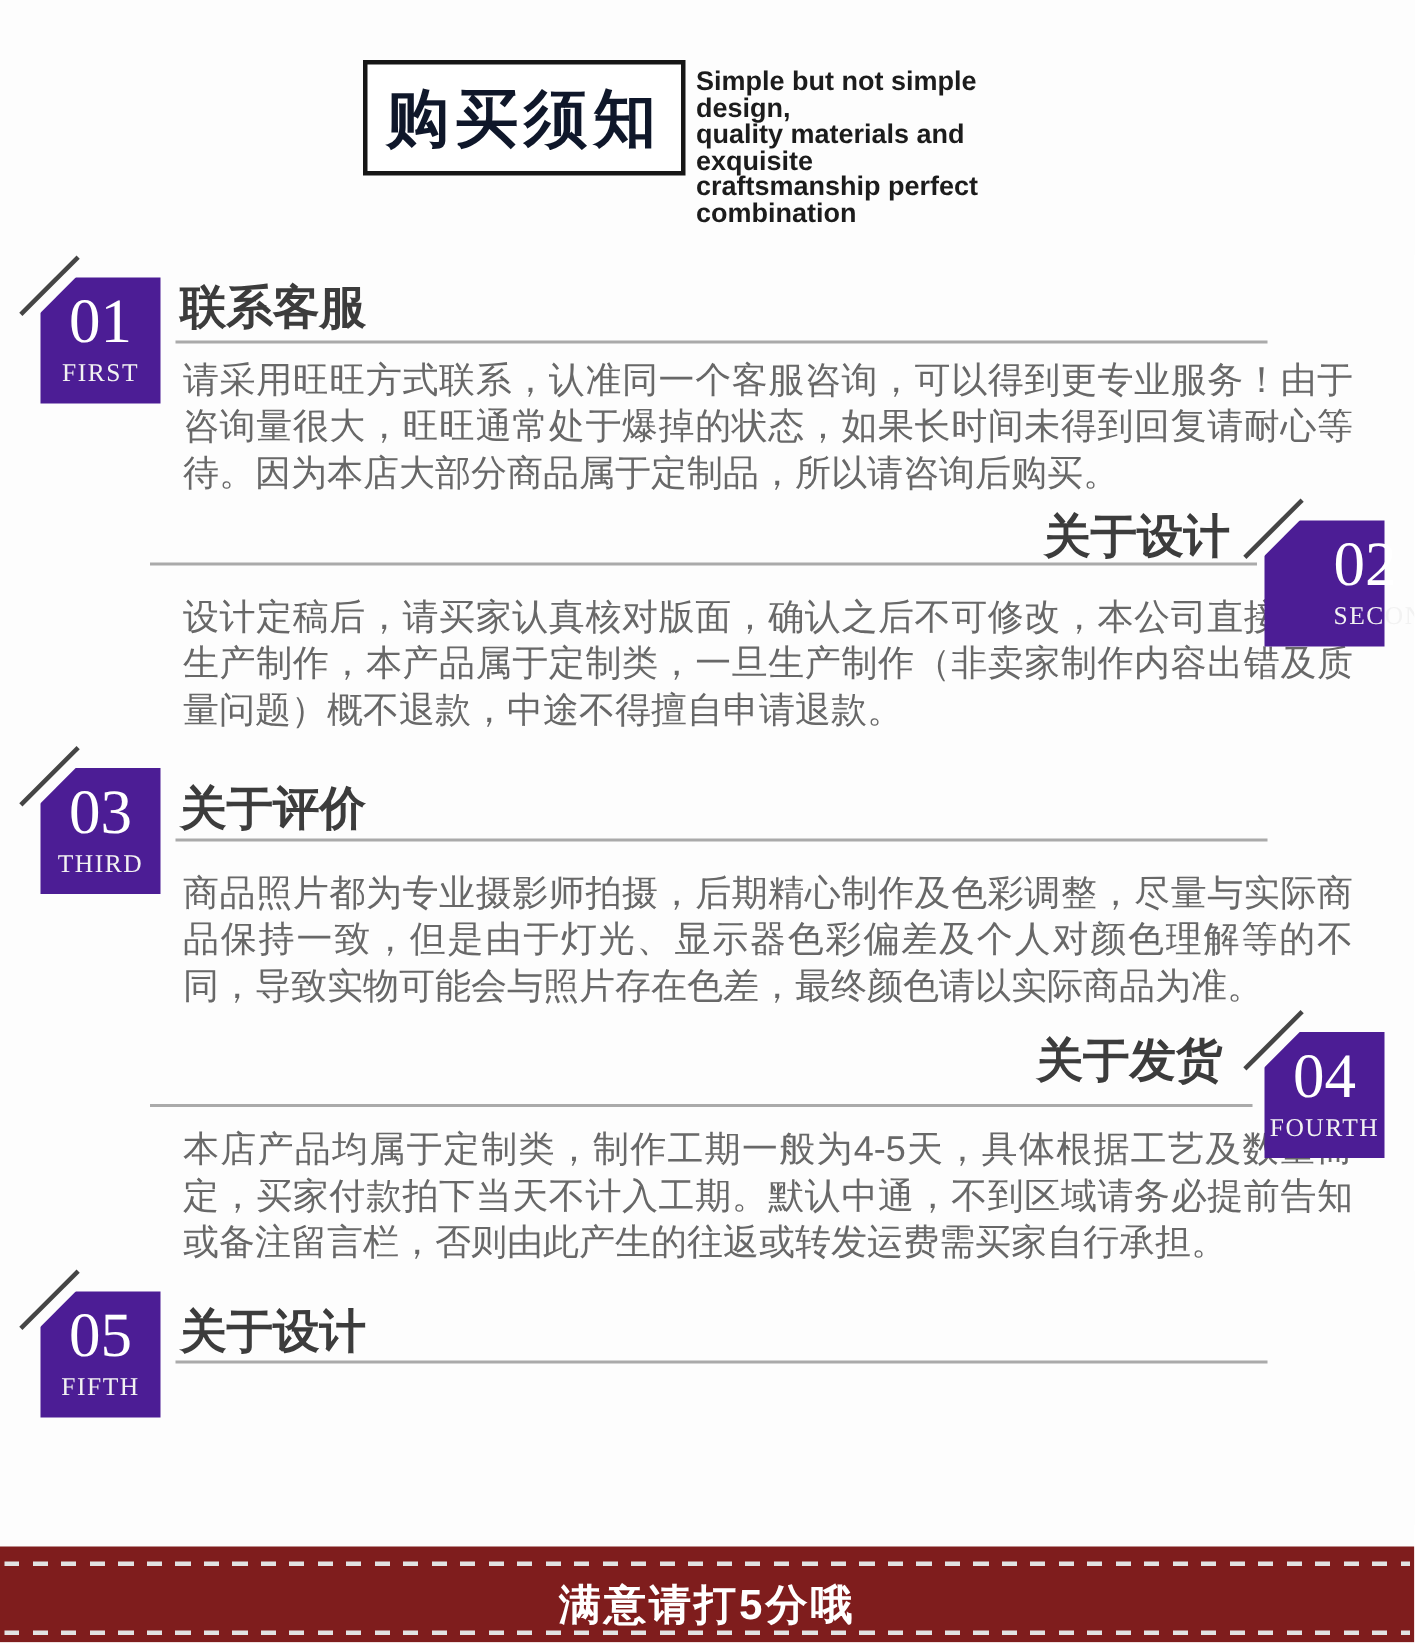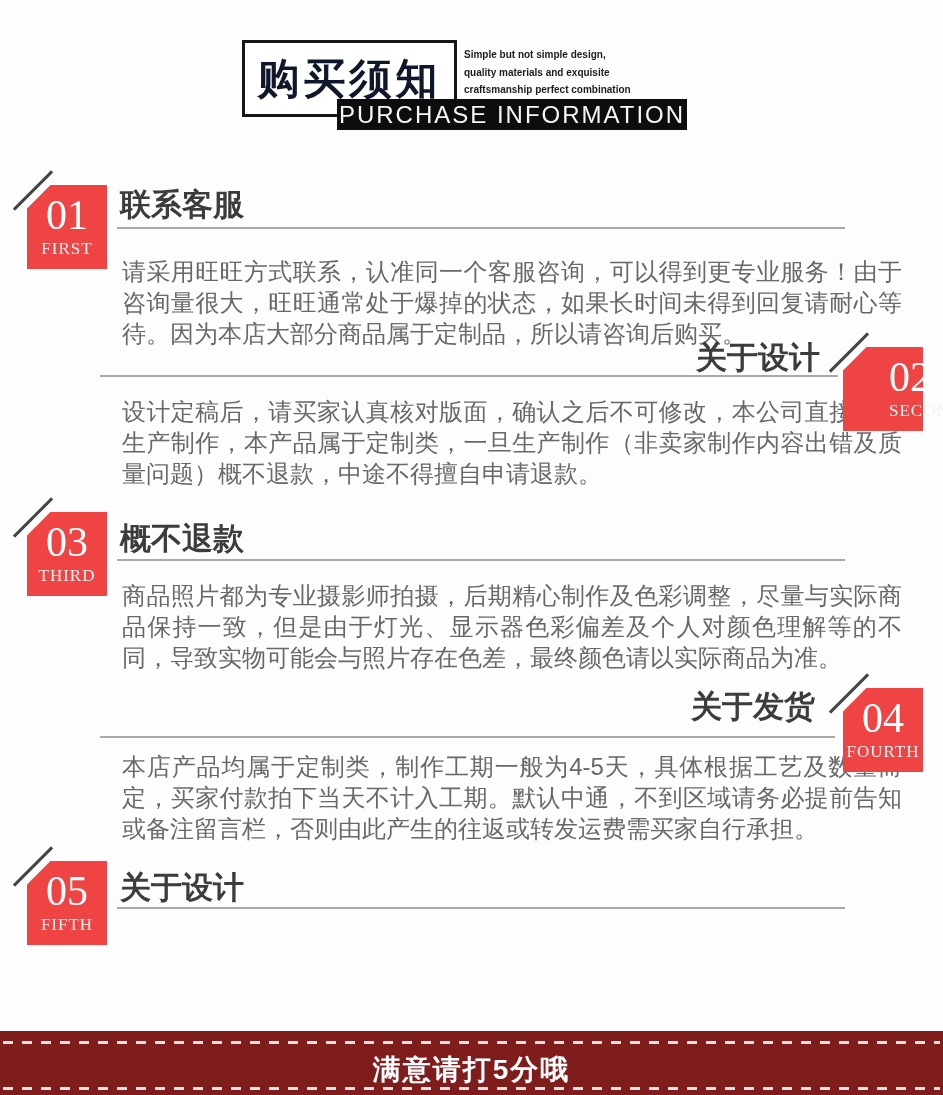--- a/index.html
+++ b/index.html
@@ -14,34 +14,34 @@
   .hdr-box {
     position:absolute; left:242px; top:40px; width:215px; height:77px;
     background:#ffffff; border:3px solid #161616; z-index:1;
     display:flex; align-items:center; justify-content:center;
   }
   .hdr-box span {
     font-size:42px; font-weight:bold; color:#0f172a; letter-spacing:4px; white-space:nowrap;
   }
   .hdr-tagline {
     position:absolute; left:464px; top:46px; width:240px;
-    font-size:10px; font-weight:bold; color:#1c1c1c; line-height:17.5px; z-index:1;
+    font-size:18px; font-weight:bold; color:#1c1c1c; line-height:17.5px; z-index:1;
   }
   .hdr-bar {
     position:absolute; left:337px; top:99px; width:350px; height:31px;
     background:#0d0d0d; z-index:2;
     display:flex; align-items:center; justify-content:center;
   }
   .hdr-bar span {
     color:#f7f7f7; font-size:24px; letter-spacing:2px; white-space:nowrap;
   }
 
   
   .badge {
-    position:absolute; width:80px; height:84px; background:#ef4444; z-index:1;
+    position:absolute; width:80px; height:84px; background:#4c1d95; z-index:1;
   }
   .badge .slash-cover {
     position:absolute; left:-19px; top:-19px; width:36px; height:36px;
     background:#fdfdfd; transform:rotate(45deg); z-index:2;
   }
   .badge .slash-line {
     position:absolute; left:-21px; top:4px; width:54px; height:3px;
     background:#454545; transform:rotate(-45deg); z-index:3;
   }
   .badge .num {
@@ -88,51 +88,48 @@
 <div class="page">
 
   <div class="hdr-box">
     <span>购买须知</span>
   </div>
   <div class="hdr-tagline">
     <div>Simple but not simple design,</div>
     <div>quality materials and exquisite</div>
     <div>craftsmanship perfect combination</div>
   </div>
-  <div class="hdr-bar">
-    <span>PURCHASE INFORMATION</span>
-  </div>
 
   <div class="badge" style="left:27px; top:185px;">
     <span class="slash-cover"></span>
     <span class="slash-line"></span>
     <div class="num">01</div>
     <div class="ord">FIRST</div>
   </div>
   <div class="sec-title" style="left:120px; top:185px;">联系客服</div>
   <div class="rule" style="left:117px; top:227px; width:728px;"></div>
-  <div class="sec-body" style="top:256px;">请采用旺旺方式联系，认准同一个客服咨询，可以得到更专业服务！由于咨询量很大，旺旺通常处于爆掉的状态，如果长时间未得到回复请耐心等待。因为本店大部分商品属于定制品，所以请咨询后购买。</div>
+  <div class="sec-body" style="top:240px;font-family:Liberation Mono, monospace;">请采用旺旺方式联系，认准同一个客服咨询，可以得到更专业服务！由于咨询量很大，旺旺通常处于爆掉的状态，如果长时间未得到回复请耐心等待。因为本店大部分商品属于定制品，所以请咨询后购买。</div>
 
   <div class="sec-title" style="right:123px; top:338px;">关于设计</div>
   <div class="badge" style="left:843px; top:347px;padding-left:46px;">
     <span class="slash-cover"></span>
     <span class="slash-line"></span>
     <div class="num">02</div>
     <div class="ord">SECOND</div>
   </div>
   <div class="rule" style="left:100px; top:375px; width:738px;"></div>
   <div class="sec-body" style="top:396px;">设计定稿后，请买家认真核对版面，确认之后不可修改，本公司直接安排生产制作，本产品属于定制类，一旦生产制作（非卖家制作内容出错及质量问题）概不退款，中途不得擅自申请退款。</div>
 
   <div class="badge" style="left:27px; top:512px;">
     <span class="slash-cover"></span>
     <span class="slash-line"></span>
     <div class="num">03</div>
     <div class="ord">THIRD</div>
   </div>
-  <div class="sec-title" style="left:120px; top:519px;">概不退款</div>
+  <div class="sec-title" style="left:120px; top:519px;">关于评价</div>
   <div class="rule" style="left:117px; top:559px; width:728px;"></div>
   <div class="sec-body" style="top:580px;">商品照片都为专业摄影师拍摄，后期精心制作及色彩调整，尽量与实际商品保持一致，但是由于灯光、显示器色彩偏差及个人对颜色理解等的不同，导致实物可能会与照片存在色差，最终颜色请以实际商品为准。</div>
 
   <div class="sec-title" style="right:128px; top:687px;margin-left:22px;">关于发货</div>
   <div class="badge" style="left:843px; top:688px;">
     <span class="slash-cover"></span>
     <span class="slash-line"></span>
     <div class="num">04</div>
     <div class="ord">FOURTH</div>
   </div>

